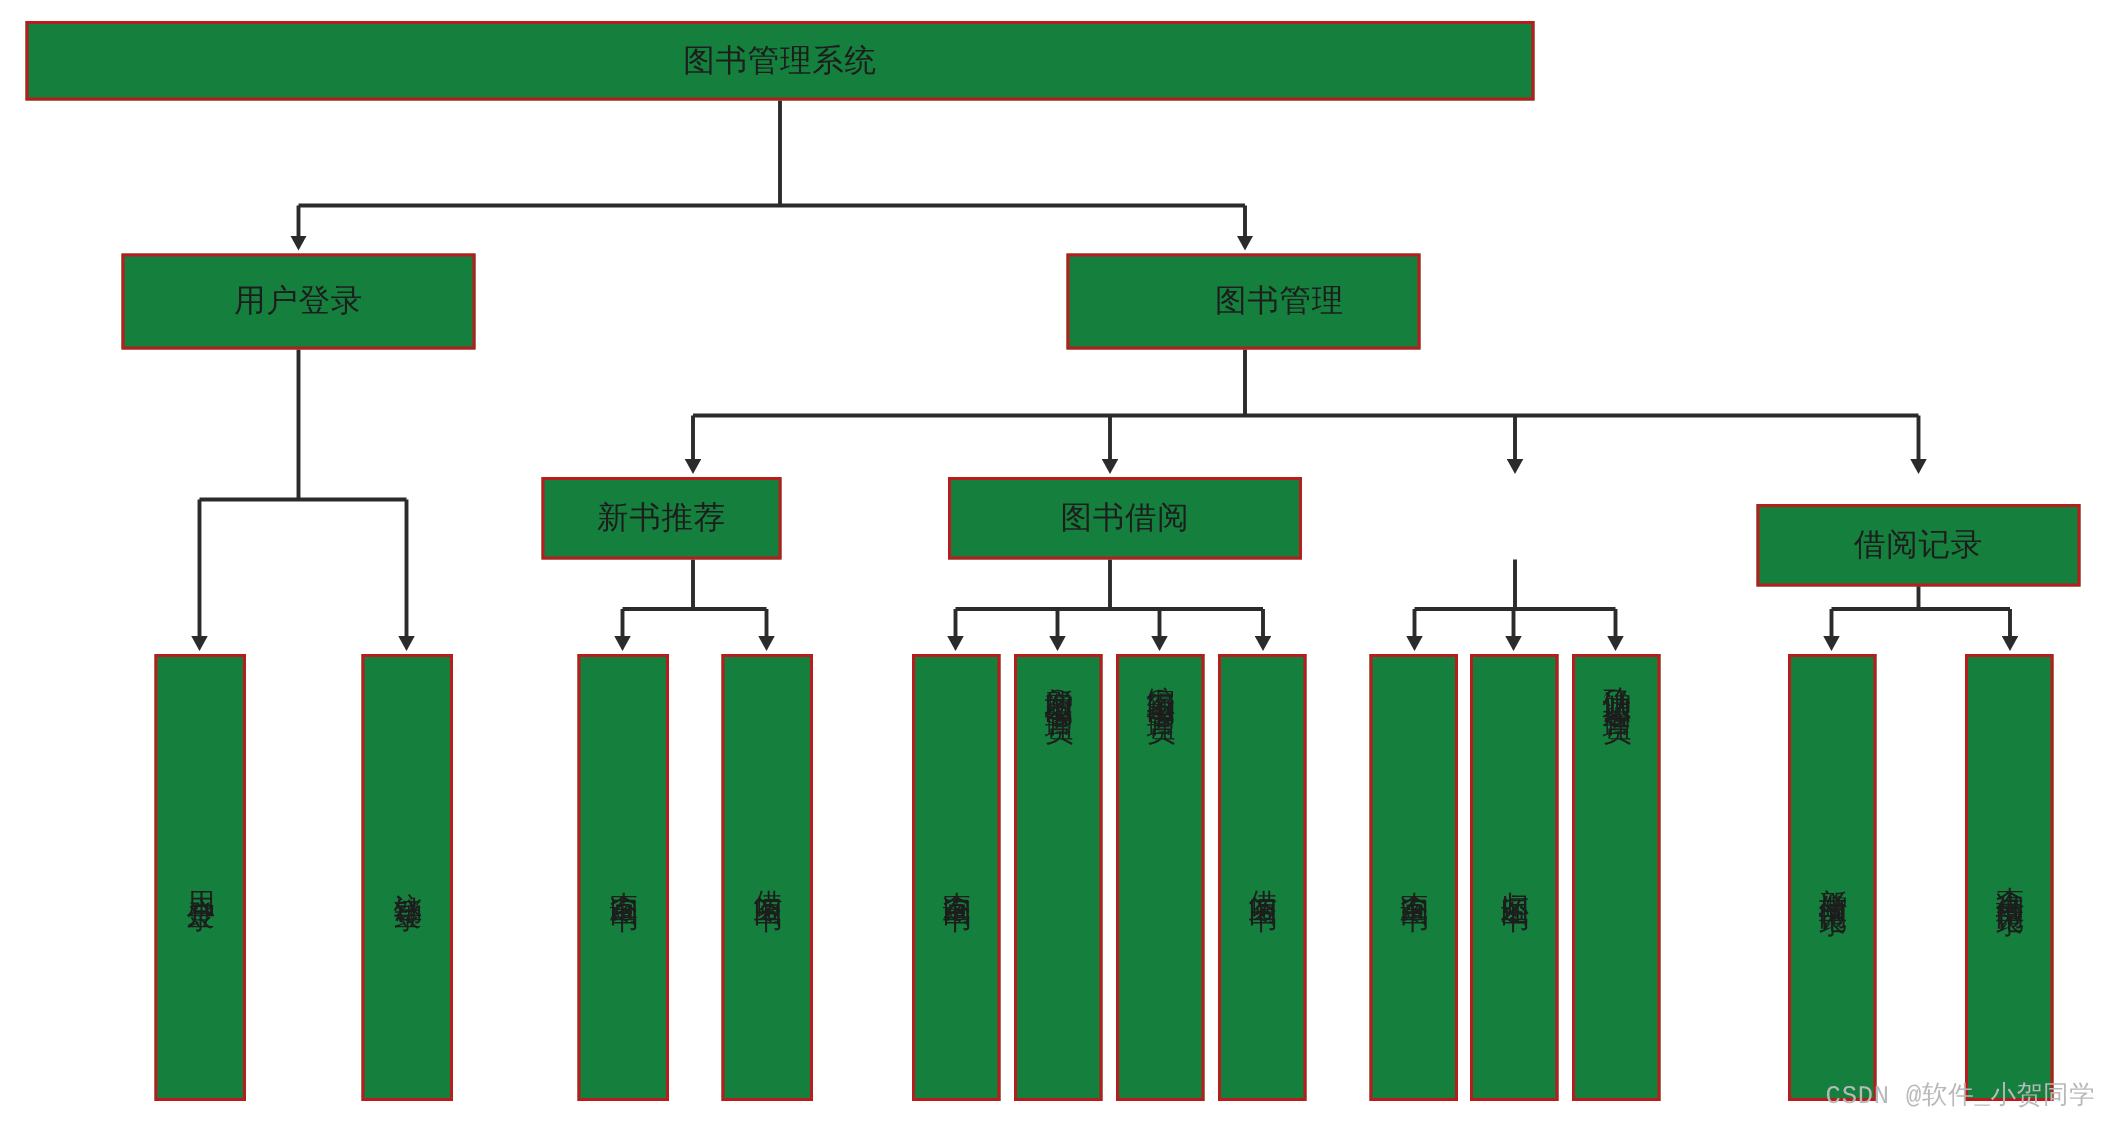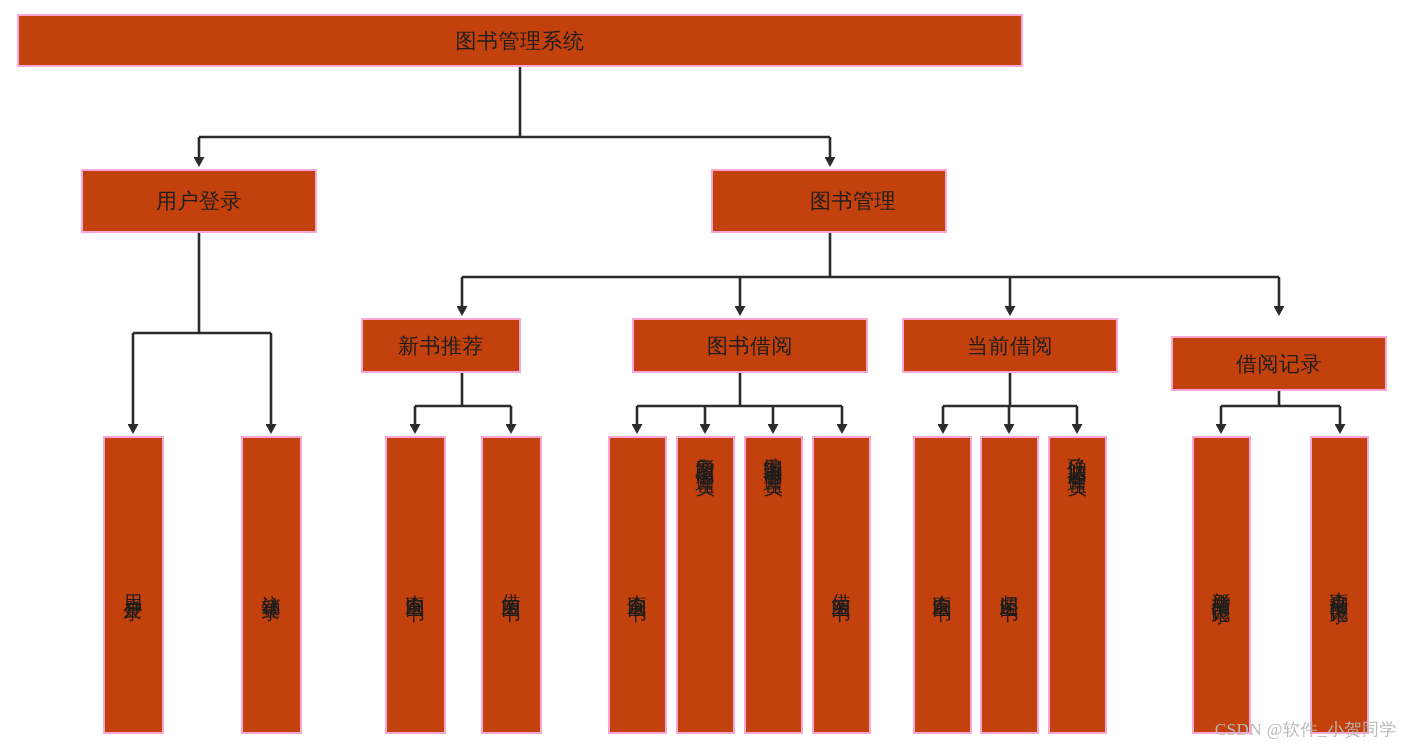--- a/index.html
+++ b/index.html
@@ -24,22 +24,22 @@
     position: absolute;
     left: 0;
     top: 0;
     width: 1405px;
     height: 747px;
     pointer-events: none;
   }
   .node {
     position: absolute;
     box-sizing: border-box;
-    background: #c2410c;
-    border: 2px solid #f9a8d4;
+    background: #15803d;
+    border: 2px solid #b91c1c;
     display: flex;
     align-items: center;
     justify-content: center;
     color: #1d1d1d;
     z-index: 2;
   }
   .node-label {
     display: block;
     text-align: center;
     line-height: 1.12;
@@ -71,21 +71,21 @@
   }
   #watermark {
     position: absolute;
     right: 8px;
     bottom: 6px;
     font-size: 17px;
     color: #b9b9b9;
     letter-spacing: 0.5px;
     z-index: 5;
     white-space: nowrap;
-    font-family: Liberation Serif, serif;
+    font-family: Liberation Mono, monospace;
     margin-left: 40px;
   }
 </style>
 </head>
 <body>
 
 <div id="canvas">
 
   <svg id="edges" viewBox="0 0 1405 747" xmlns="http://www.w3.org/2000/svg">
     <defs>
@@ -150,23 +150,20 @@
   </div>
 
   <div class="node h-node" style="left:361px; top:318px; width:160px; height:55px;">
     <span class="node-label">新书推荐</span>
   </div>
 
   <div class="node h-node" style="left:632px; top:318px; width:236px; height:55px;">
     <span class="node-label">图书借阅</span>
   </div>
 
-  <div class="node h-node" style="left:902px; top:318px; width:216px; height:55px;">
-    <span class="node-label">当前借阅</span>
-  </div>
 
   <div class="node h-node" style="left:1171px; top:336px; width:216px; height:55px;">
     <span class="node-label">借阅记录</span>
   </div>
 
   <div class="node v-node v-center" style="left:103px; top:436px; width:61px; height:298px;">
     <span class="node-label">用户登录</span>
   </div>
 
   <div class="node v-node v-center" style="left:241px; top:436px; width:61px; height:298px;">

